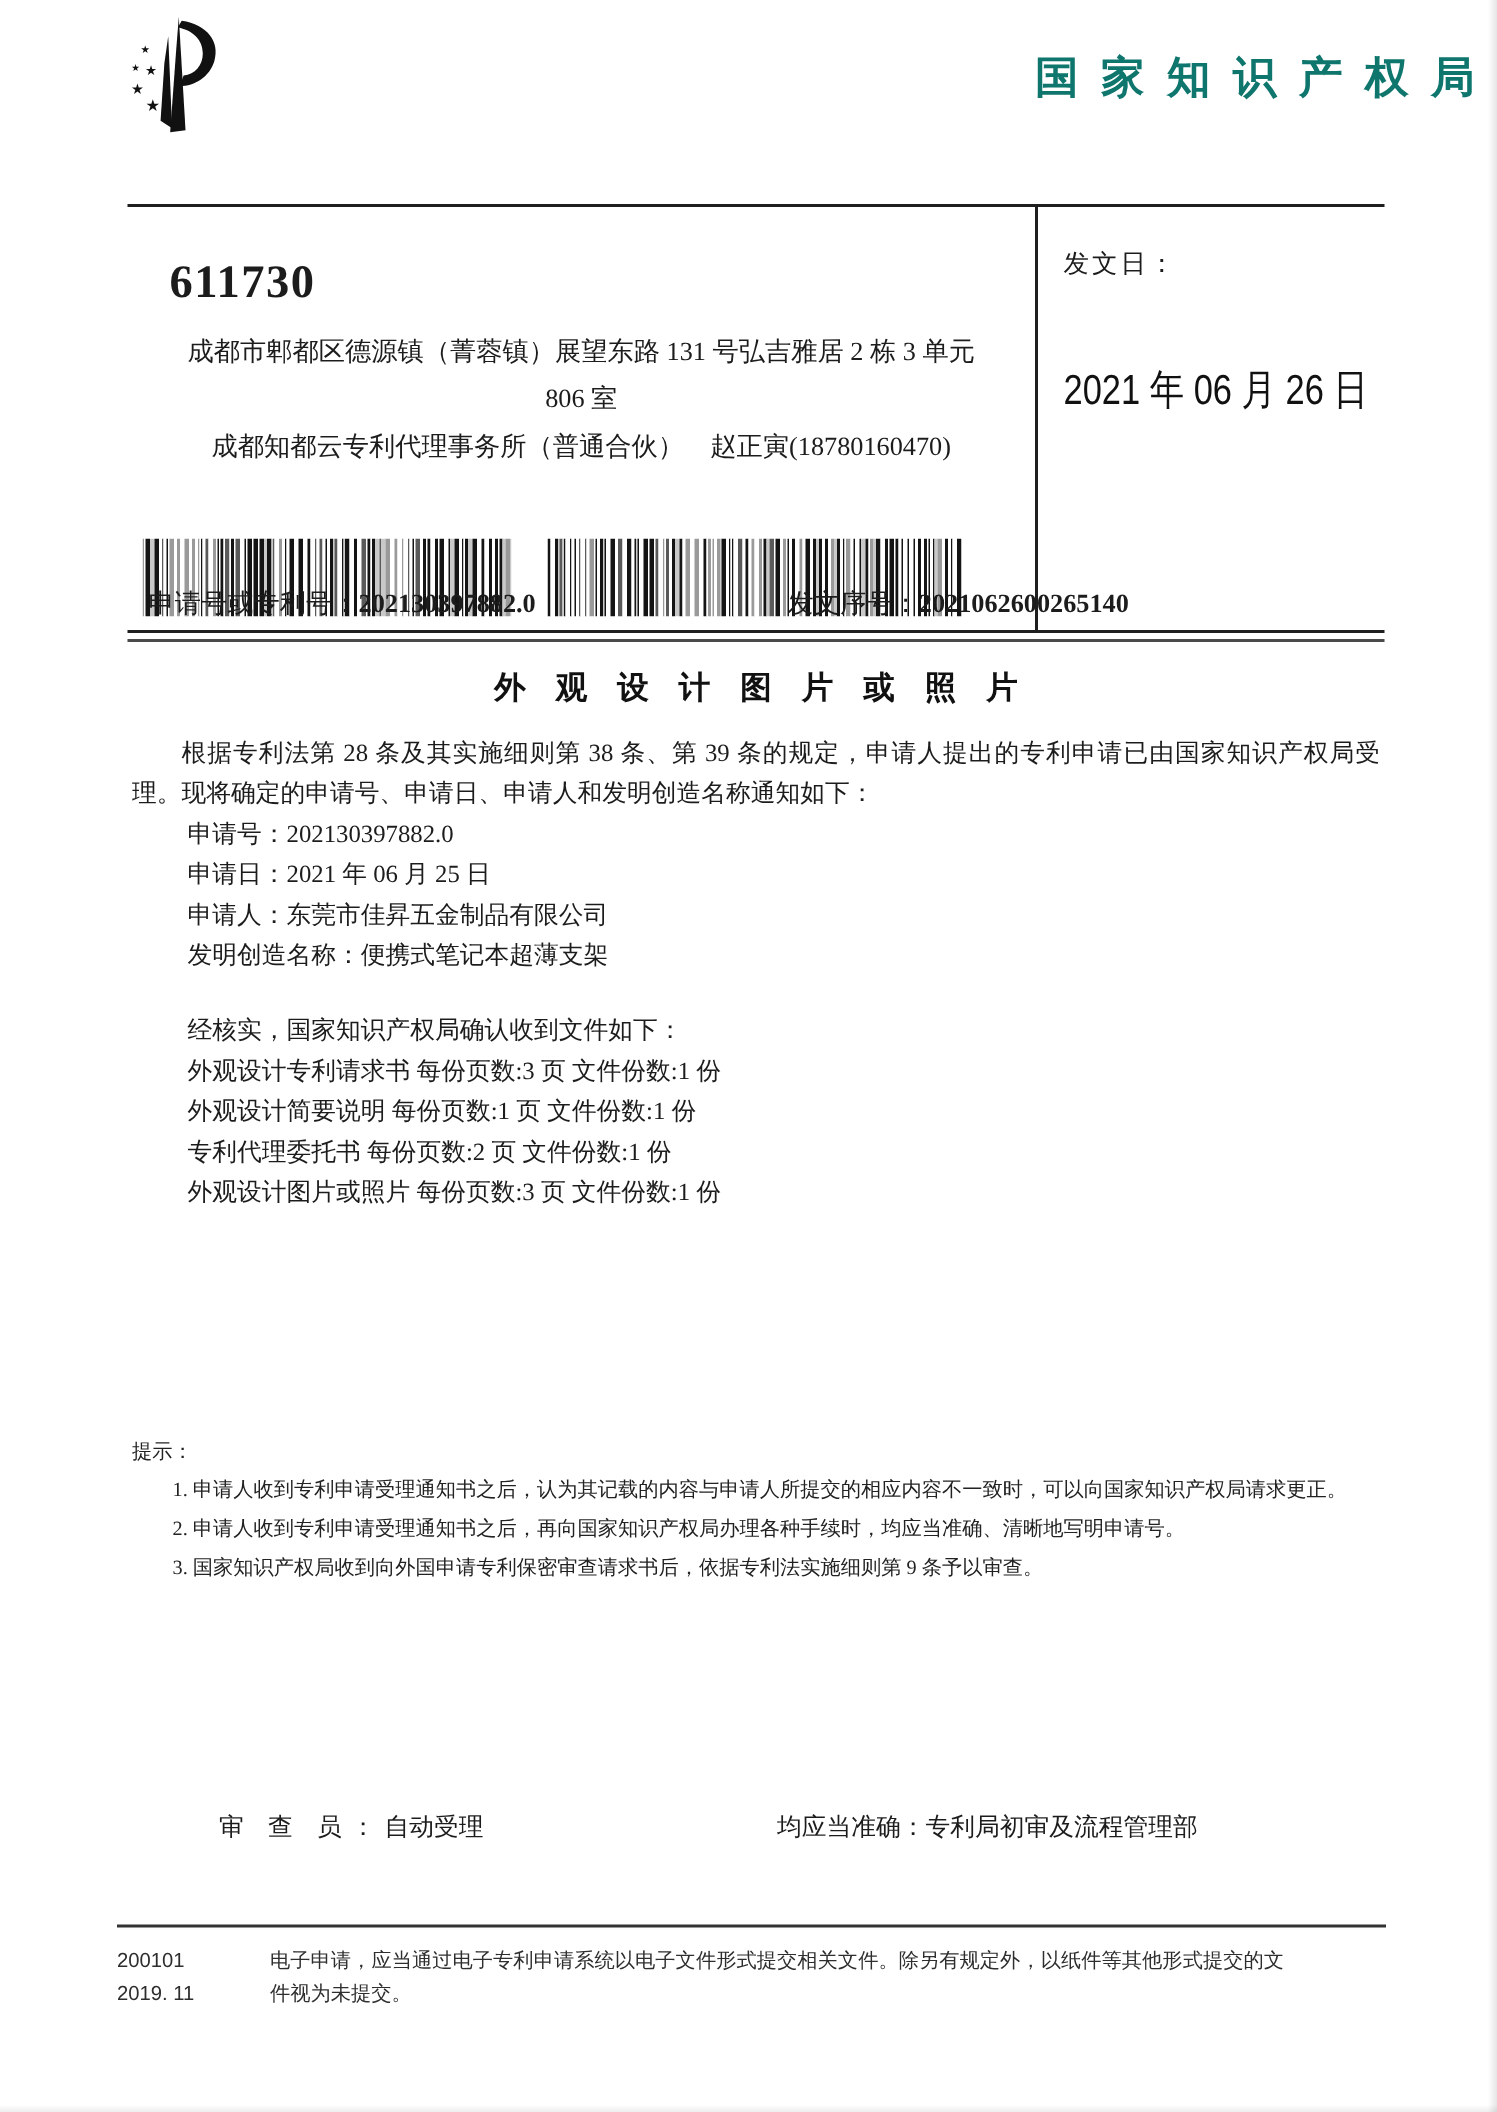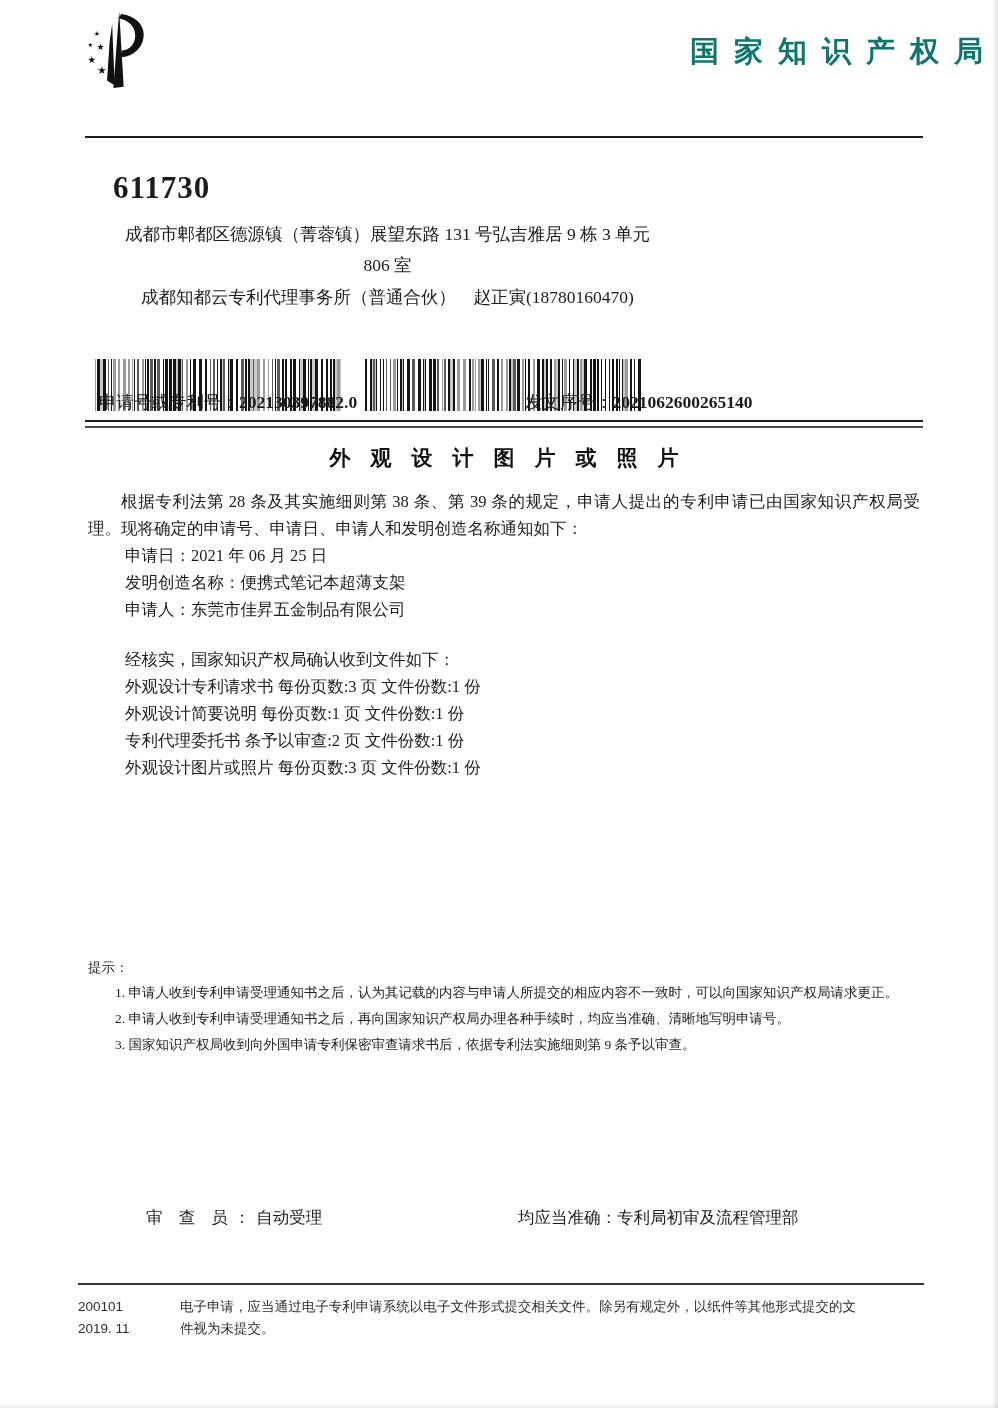--- a/index.html
+++ b/index.html
@@ -119,58 +119,65 @@
         <text x="12" y="82" font-size="15" text-anchor="middle">★</text>
         <text x="28" y="100" font-size="17" text-anchor="middle">★</text>
       </g>
     </svg>
   </div>
   <div class="agency-title">国家知识产权局</div>
 
   <div class="notice-head">
     <div class="addr-cell">
       <div class="postal">611730</div>
-      <div class="addr-line1">成都市郫都区德源镇（菁蓉镇）展望东路 131 号弘吉雅居 9 栋 3 单元</div>
+      <div class="addr-line1">成都市郫都区德源镇（菁蓉镇）展望东路 131 号弘吉雅居 2 栋 3 单元</div>
       <div class="addr-line2">806 室</div>
       <div class="agent-line">成都知都云专利代理事务所（普通合伙）　赵正寅(18780160470)</div>
       <div class="barcodes">
         <div class="barcode barcode-1"><span style="width:1px;background:#9a9a9a"></span><span style="width:1px;background:#ffffff"></span><span style="width:3px;background:#141414"></span><span style="width:3px;background:#c9c9c9"></span><span style="width:3px;background:#141414"></span><span style="width:2px;background:#ffffff"></span><span style="width:1px;background:#5a5a5a"></span><span style="width:2px;background:#ffffff"></span><span style="width:1px;background:#141414"></span><span style="width:1px;background:#ffffff"></span><span style="width:3px;background:#9a9a9a"></span><span style="width:2px;background:#ffffff"></span><span style="width:2px;background:#9a9a9a"></span><span style="width:3px;background:#ffffff"></span><span style="width:3px;background:#9a9a9a"></span><span style="width:2px;background:#ffffff"></span><span style="width:2px;background:#9a9a9a"></span><span style="width:2px;background:#ffffff"></span><span style="width:1px;background:#9a9a9a"></span><span style="width:1px;background:#ffffff"></span><span style="width:1px;background:#141414"></span><span style="width:2px;background:#ffffff"></span><span style="width:2px;background:#5a5a5a"></span><span style="width:3px;background:#ffffff"></span><span style="width:2px;background:#9a9a9a"></span><span style="width:1px;background:#ffffff"></span><span style="width:1px;background:#141414"></span><span style="width:1px;background:#ffffff"></span><span style="width:2px;background:#141414"></span><span style="width:1px;background:#ffffff"></span><span style="width:3px;background:#5a5a5a"></span><span style="width:1px;background:#ffffff"></span><span style="width:2px;background:#141414"></span><span style="width:1px;background:#ffffff"></span><span style="width:3px;background:#5a5a5a"></span><span style="width:3px;background:#ffffff"></span><span style="width:1px;background:#141414"></span><span style="width:1px;background:#ffffff"></span><span style="width:3px;background:#141414"></span><span style="width:1px;background:#ffffff"></span><span style="width:3px;background:#141414"></span><span style="width:1px;background:#ffffff"></span><span style="width:3px;background:#141414"></span><span style="width:2px;background:#c9c9c9"></span><span style="width:3px;background:#141414"></span><span style="width:1px;background:#c9c9c9"></span><span style="width:1px;background:#5a5a5a"></span><span style="width:3px;background:#ffffff"></span><span style="width:2px;background:#9a9a9a"></span><span style="width:2px;background:#ffffff"></span><span style="width:1px;background:#141414"></span><span style="width:2px;background:#ffffff"></span><span style="width:3px;background:#141414"></span><span style="width:3px;background:#ffffff"></span><span style="width:3px;background:#141414"></span><span style="width:3px;background:#ffffff"></span><span style="width:2px;background:#141414"></span><span style="width:3px;background:#ffffff"></span><span style="width:1px;background:#5a5a5a"></span><span style="width:2px;background:#ffffff"></span><span style="width:2px;background:#5a5a5a"></span><span style="width:2px;background:#ffffff"></span><span style="width:1px;background:#141414"></span><span style="width:2px;background:#ffffff"></span><span style="width:2px;background:#141414"></span><span style="width:1px;background:#c9c9c9"></span><span style="width:2px;background:#5a5a5a"></span><span style="width:3px;background:#ffffff"></span><span style="width:1px;background:#141414"></span><span style="width:1px;background:#c9c9c9"></span><span style="width:3px;background:#141414"></span><span style="width:3px;background:#ffffff"></span><span style="width:2px;background:#141414"></span><span style="width:3px;background:#ffffff"></span><span style="width:3px;background:#5a5a5a"></span><span style="width:1px;background:#ffffff"></span><span style="width:2px;background:#141414"></span><span style="width:1px;background:#ffffff"></span><span style="width:2px;background:#141414"></span><span style="width:3px;background:#c9c9c9"></span><span style="width:1px;background:#5a5a5a"></span><span style="width:3px;background:#c9c9c9"></span><span style="width:3px;background:#9a9a9a"></span><span style="width:3px;background:#ffffff"></span><span style="width:2px;background:#9a9a9a"></span><span style="width:3px;background:#ffffff"></span><span style="width:1px;background:#9a9a9a"></span><span style="width:3px;background:#ffffff"></span><span style="width:1px;background:#5a5a5a"></span><span style="width:2px;background:#ffffff"></span><span style="width:1px;background:#141414"></span><span style="width:1px;background:#ffffff"></span><span style="width:3px;background:#5a5a5a"></span><span style="width:2px;background:#ffffff"></span><span style="width:2px;background:#141414"></span><span style="width:1px;background:#ffffff"></span><span style="width:2px;background:#141414"></span><span style="width:3px;background:#ffffff"></span><span style="width:2px;background:#141414"></span><span style="width:1px;background:#ffffff"></span><span style="width:3px;background:#141414"></span><span style="width:3px;background:#ffffff"></span><span style="width:1px;background:#141414"></span><span style="width:3px;background:#c9c9c9"></span><span style="width:3px;background:#141414"></span><span style="width:2px;background:#ffffff"></span><span style="width:1px;background:#141414"></span><span style="width:1px;background:#ffffff"></span><span style="width:2px;background:#141414"></span><span style="width:3px;background:#c9c9c9"></span><span style="width:3px;background:#141414"></span><span style="width:3px;background:#ffffff"></span><span style="width:2px;background:#141414"></span><span style="width:3px;background:#ffffff"></span><span style="width:2px;background:#141414"></span><span style="width:2px;background:#ffffff"></span><span style="width:2px;background:#141414"></span><span style="width:1px;background:#ffffff"></span><span style="width:2px;background:#141414"></span><span style="width:2px;background:#c9c9c9"></span><span style="width:3px;background:#9a9a9a"></span><span style="width:1px;background:#c9c9c9"></span></div>
         <div class="barcode barcode-2"><span style="width:2px;background:#141414"></span><span style="width:3px;background:#ffffff"></span><span style="width:2px;background:#141414"></span><span style="width:1px;background:#c9c9c9"></span><span style="width:2px;background:#5a5a5a"></span><span style="width:1px;background:#c9c9c9"></span><span style="width:1px;background:#141414"></span><span style="width:3px;background:#ffffff"></span><span style="width:1px;background:#141414"></span><span style="width:2px;background:#ffffff"></span><span style="width:1px;background:#141414"></span><span style="width:2px;background:#ffffff"></span><span style="width:1px;background:#5a5a5a"></span><span style="width:3px;background:#ffffff"></span><span style="width:1px;background:#5a5a5a"></span><span style="width:2px;background:#ffffff"></span><span style="width:3px;background:#9a9a9a"></span><span style="width:1px;background:#ffffff"></span><span style="width:1px;background:#141414"></span><span style="width:2px;background:#ffffff"></span><span style="width:2px;background:#141414"></span><span style="width:1px;background:#c9c9c9"></span><span style="width:1px;background:#141414"></span><span style="width:3px;background:#ffffff"></span><span style="width:3px;background:#141414"></span><span style="width:2px;background:#ffffff"></span><span style="width:3px;background:#5a5a5a"></span><span style="width:3px;background:#ffffff"></span><span style="width:3px;background:#141414"></span><span style="width:2px;background:#ffffff"></span><span style="width:1px;background:#141414"></span><span style="width:1px;background:#c9c9c9"></span><span style="width:1px;background:#141414"></span><span style="width:3px;background:#ffffff"></span><span style="width:3px;background:#141414"></span><span style="width:1px;background:#ffffff"></span><span style="width:3px;background:#141414"></span><span style="width:1px;background:#ffffff"></span><span style="width:2px;background:#5a5a5a"></span><span style="width:3px;background:#ffffff"></span><span style="width:1px;background:#9a9a9a"></span><span style="width:1px;background:#ffffff"></span><span style="width:2px;background:#5a5a5a"></span><span style="width:2px;background:#ffffff"></span><span style="width:2px;background:#141414"></span><span style="width:3px;background:#c9c9c9"></span><span style="width:2px;background:#141414"></span><span style="width:2px;background:#ffffff"></span><span style="width:3px;background:#9a9a9a"></span><span style="width:3px;background:#ffffff"></span><span style="width:3px;background:#9a9a9a"></span><span style="width:3px;background:#ffffff"></span><span style="width:2px;background:#141414"></span><span style="width:1px;background:#ffffff"></span><span style="width:2px;background:#9a9a9a"></span><span style="width:1px;background:#ffffff"></span><span style="width:1px;background:#9a9a9a"></span><span style="width:2px;background:#ffffff"></span><span style="width:2px;background:#9a9a9a"></span><span style="width:1px;background:#c9c9c9"></span><span style="width:3px;background:#141414"></span><span style="width:2px;background:#ffffff"></span><span style="width:1px;background:#141414"></span><span style="width:1px;background:#ffffff"></span><span style="width:1px;background:#141414"></span><span style="width:3px;background:#ffffff"></span><span style="width:3px;background:#5a5a5a"></span><span style="width:2px;background:#ffffff"></span><span style="width:2px;background:#141414"></span><span style="width:2px;background:#ffffff"></span><span style="width:2px;background:#9a9a9a"></span><span style="width:3px;background:#ffffff"></span><span style="width:2px;background:#9a9a9a"></span><span style="width:1px;background:#ffffff"></span><span style="width:2px;background:#141414"></span><span style="width:2px;background:#c9c9c9"></span><span style="width:3px;background:#5a5a5a"></span><span style="width:1px;background:#ffffff"></span><span style="width:3px;background:#141414"></span><span style="width:2px;background:#ffffff"></span><span style="width:2px;background:#9a9a9a"></span><span style="width:1px;background:#ffffff"></span><span style="width:1px;background:#141414"></span><span style="width:2px;background:#ffffff"></span><span style="width:2px;background:#141414"></span><span style="width:3px;background:#ffffff"></span><span style="width:2px;background:#9a9a9a"></span><span style="width:2px;background:#ffffff"></span><span style="width:3px;background:#141414"></span><span style="width:2px;background:#ffffff"></span><span style="width:2px;background:#141414"></span><span style="width:2px;background:#c9c9c9"></span><span style="width:2px;background:#141414"></span><span style="width:2px;background:#ffffff"></span><span style="width:2px;background:#141414"></span><span style="width:2px;background:#ffffff"></span><span style="width:2px;background:#9a9a9a"></span><span style="width:2px;background:#c9c9c9"></span><span style="width:2px;background:#141414"></span><span style="width:2px;background:#ffffff"></span><span style="width:1px;background:#141414"></span><span style="width:1px;background:#ffffff"></span><span style="width:3px;background:#9a9a9a"></span><span style="width:2px;background:#ffffff"></span><span style="width:1px;background:#141414"></span><span style="width:3px;background:#ffffff"></span><span style="width:1px;background:#141414"></span><span style="width:3px;background:#c9c9c9"></span><span style="width:2px;background:#141414"></span><span style="width:1px;background:#ffffff"></span><span style="width:2px;background:#9a9a9a"></span><span style="width:2px;background:#c9c9c9"></span><span style="width:3px;background:#141414"></span><span style="width:3px;background:#ffffff"></span><span style="width:2px;background:#141414"></span><span style="width:1px;background:#ffffff"></span><span style="width:3px;background:#141414"></span><span style="width:1px;background:#ffffff"></span><span style="width:2px;background:#141414"></span><span style="width:2px;background:#ffffff"></span><span style="width:1px;background:#141414"></span><span style="width:3px;background:#ffffff"></span><span style="width:1px;background:#141414"></span><span style="width:3px;background:#ffffff"></span><span style="width:1px;background:#141414"></span><span style="width:2px;background:#ffffff"></span><span style="width:2px;background:#141414"></span><span style="width:2px;background:#ffffff"></span><span style="width:2px;background:#141414"></span><span style="width:1px;background:#ffffff"></span><span style="width:1px;background:#141414"></span><span style="width:2px;background:#ffffff"></span><span style="width:1px;background:#141414"></span><span style="width:2px;background:#c9c9c9"></span><span style="width:3px;background:#9a9a9a"></span><span style="width:2px;background:#ffffff"></span><span style="width:2px;background:#141414"></span><span style="width:2px;background:#ffffff"></span><span style="width:1px;background:#141414"></span><span style="width:3px;background:#ffffff"></span><span style="width:3px;background:#141414"></span></div>
       </div>
     </div>
+    <div class="date-cell">
+      <div class="issue-label">发文日：</div>
+      <div class="issue-date">2021 年 06 月 26 日</div>
+    </div>
   </div>
 
   <div class="ref-row">
     <div class="ref-left">
       <span>申请号或专利号：</span><span class="ref-num">202130397882.0</span>
     </div>
     <div class="ref-right">
       <span>发文序号：</span><span class="ref-num">2021062600265140</span>
     </div>
   </div>
 
   <div class="main-body">
     <div class="doc-title">外观设计图片或照片</div>
     <p class="intro">根据专利法第 28 条及其实施细则第 38 条、第 39 条的规定，申请人提出的专利申请已由国家知识产权局受理。现将确定的申请号、申请日、申请人和发明创造名称通知如下：</p>
 
     <div class="field-line">
+      <span>申请号：</span><span>202130397882.0</span>
+    </div>
+    <div class="field-line">
       <span>申请日：</span><span>2021 年 06 月 25 日</span>
     </div>
     <div class="field-line">
+      <span>申请人：</span><span>东莞市佳昇五金制品有限公司</span>
+    </div>
+    <div class="field-line">
       <span>发明创造名称：</span><span>便携式笔记本超薄支架</span>
-    </div>
-    <div class="field-line">
-      <span>申请人：</span><span>东莞市佳昇五金制品有限公司</span>
     </div>
 
     <div class="received-block">
       <div class="received-line">经核实，国家知识产权局确认收到文件如下：</div>
       <div class="received-line">外观设计专利请求书 每份页数:3 页  文件份数:1 份</div>
       <div class="received-line">外观设计简要说明 每份页数:1 页  文件份数:1 份</div>
-      <div class="received-line">专利代理委托书 条予以审查:2 页  文件份数:1 份</div>
+      <div class="received-line">专利代理委托书 每份页数:2 页  文件份数:1 份</div>
       <div class="received-line">外观设计图片或照片 每份页数:3 页  文件份数:1 份</div>
     </div>
   </div>
 
   <div class="tips">
     <div class="tips-label">提示：</div>
     <p class="tip-item">1. 申请人收到专利申请受理通知书之后，认为其记载的内容与申请人所提交的相应内容不一致时，可以向国家知识产权局请求更正。</p>
     <p class="tip-item">2. 申请人收到专利申请受理通知书之后，再向国家知识产权局办理各种手续时，均应当准确、清晰地写明申请号。</p>
     <p class="tip-item">3. 国家知识产权局收到向外国申请专利保密审查请求书后，依据专利法实施细则第 9 条予以审查。</p>
   </div>

